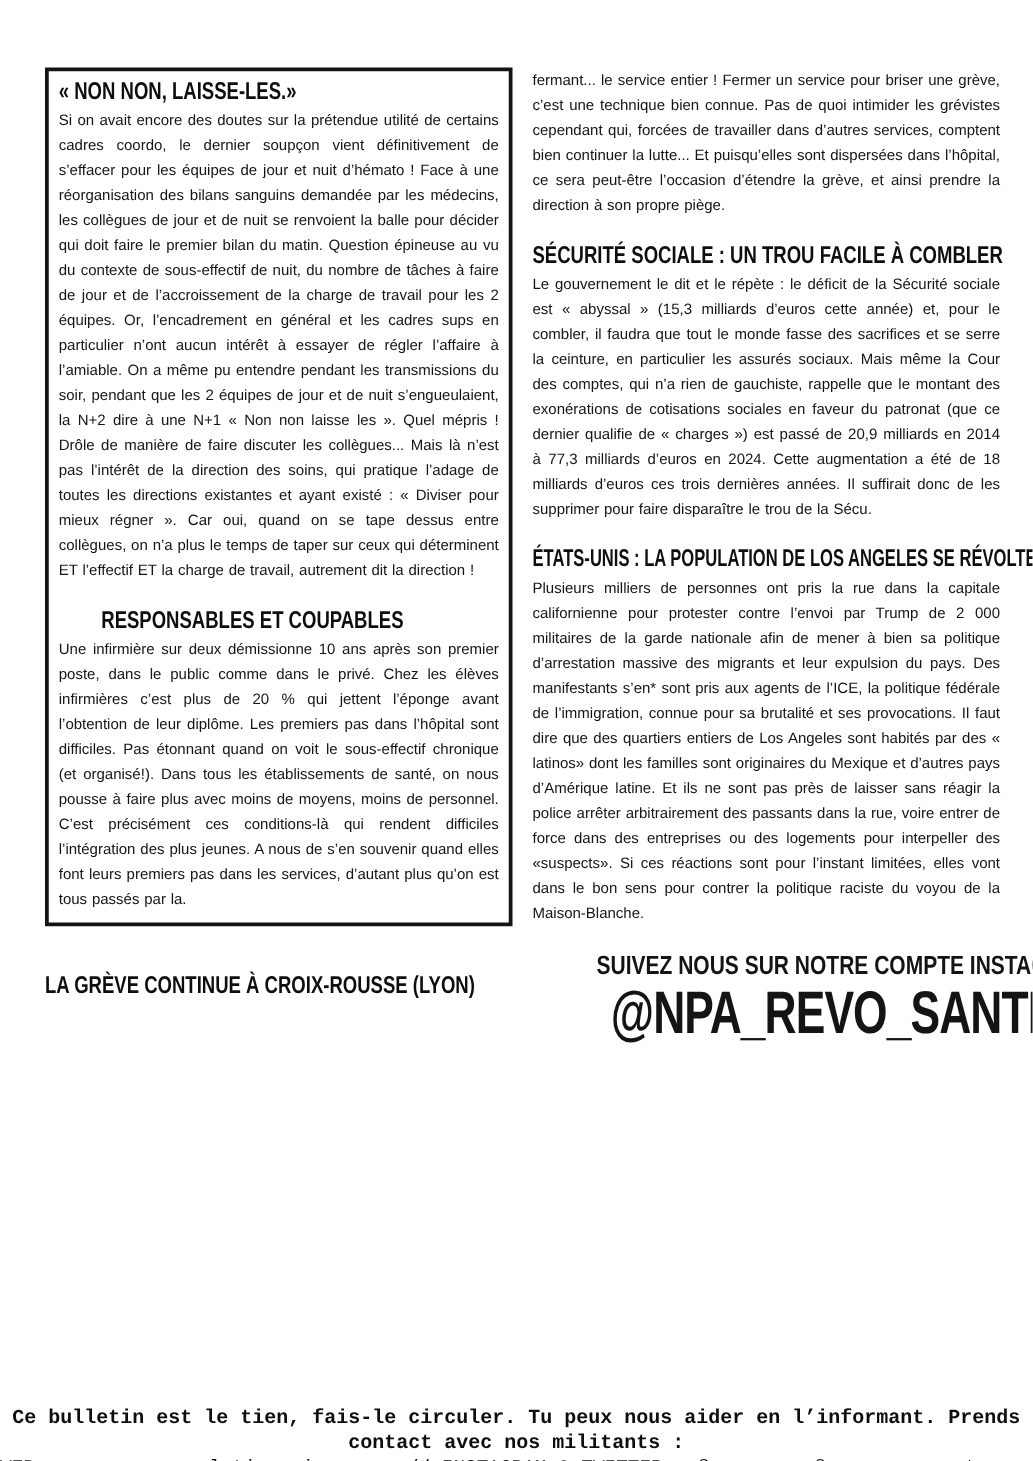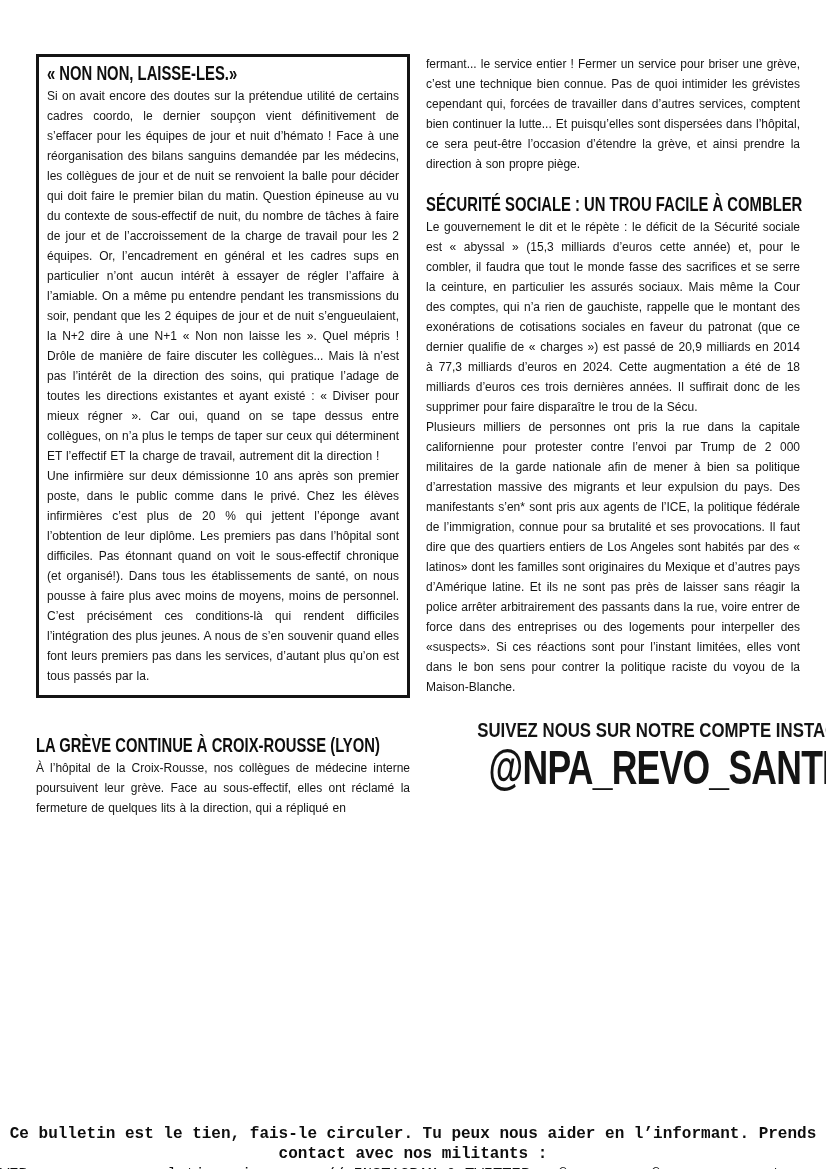--- a/index.html
+++ b/index.html
@@ -110,41 +110,46 @@
   <div class="columns">
 
     <div class="col col-left">
 
       <div class="box">
         <div class="h-row">
           <span class="h-cond">« NON NON, LAISSE-LES.»</span>
         </div>
         <p class="body">Si on avait encore des doutes sur la prétendue utilité de certains cadres coordo, le dernier soupçon vient définitivement de s’effacer pour les équipes de jour et nuit d’hémato ! Face à une réorganisation des bilans sanguins demandée par les médecins, les collègues de jour et de nuit se renvoient la balle pour décider qui doit faire le premier bilan du matin. Question épineuse au vu du contexte de sous-effectif de nuit, du nombre de tâches à faire de jour et de l’accroissement de la charge de travail pour les 2 équipes. Or, l’encadrement en général et les cadres sups en particulier n’ont aucun intérêt à essayer de régler l’affaire à l’amiable. On a même pu entendre pendant les transmissions du soir, pendant que les 2 équipes de jour et de nuit s’engueulaient, la N+2 dire à une N+1 « Non non laisse les ». Quel mépris ! Drôle de manière de faire discuter les collègues... Mais là n’est pas l’intérêt de la direction des soins, qui pratique l’adage de toutes les directions existantes et ayant existé : « Diviser pour mieux régner ». Car oui, quand on se tape dessus entre collègues, on n’a plus le temps de taper sur ceux qui déterminent ET l’effectif ET la charge de travail, autrement dit la direction !</p>
 
+        <div class="h-row mt-sec">
+          <span class="h-cond">RESPONSABLES ET COUPABLES</span>
+        </div>
         <p class="body">Une infirmière sur deux démissionne 10 ans après son premier poste, dans le public comme dans le privé. Chez les élèves infirmières c’est plus de 20 % qui jettent l’éponge avant l’obtention de leur diplôme. Les premiers pas dans l’hôpital sont difficiles. Pas étonnant quand on voit le sous-effectif chronique (et organisé!). Dans tous les établissements de santé, on nous pousse à faire plus avec moins de moyens, moins de personnel. C’est précisément ces conditions-là qui rendent difficiles l’intégration des plus jeunes. A nous de s’en souvenir quand elles font leurs premiers pas dans les services, d’autant plus qu’on est tous passés par la.</p>
       </div>
 
       <div class="greve-block">
         <div class="h-row">
           <span class="h-cond">LA GRÈVE CONTINUE À CROIX-ROUSSE (LYON)</span>
         </div>
-        <p class="body">À l’hôpital de la Croix-Rousse, nos collègues de médecine interne poursuivent leur grève. Face au sous-effectif, elles ont réclamé la fermeture de quelques lits à la direction, qui a répliqué en</p>
       </div>
 
     </div>
 
     <div class="col col-right">
 
       <p class="body">fermant... le service entier ! Fermer un service pour briser une grève, c’est une technique bien connue. Pas de quoi intimider les grévistes cependant qui, forcées de travailler dans d’autres services, comptent bien continuer la lutte... Et puisqu’elles sont dispersées dans l’hôpital, ce sera peut-être l’occasion d’étendre la grève, et ainsi prendre la direction à son propre piège.</p>
 
       <div class="h-row mt-sec">
         <span class="h-cond">SÉCURITÉ SOCIALE : UN TROU FACILE À COMBLER</span>
       </div>
       <p class="body">Le gouvernement le dit et le répète : le déficit de la Sécurité sociale est « abyssal » (15,3 milliards d’euros cette année) et, pour le combler, il faudra que tout le monde fasse des sacrifices et se serre la ceinture, en particulier les assurés sociaux.  Mais même la Cour des comptes, qui n’a rien de gauchiste, rappelle que le montant des exonérations de cotisations sociales en faveur du patronat (que ce dernier qualifie de « charges ») est passé de 20,9 milliards en 2014 à 77,3 milliards d’euros en 2024. Cette augmentation a été de 18 milliards d’euros ces trois dernières années. Il suffirait donc de les supprimer pour faire disparaître le trou de la Sécu.</p>
 
+      <div class="h-row mt-sec">
+        <span class="h-cond tight">ÉTATS-UNIS :  LA POPULATION DE LOS ANGELES SE RÉVOLTE</span>
+      </div>
       <p class="body">Plusieurs milliers de personnes ont pris la rue dans la capitale californienne pour protester contre l’envoi par Trump de 2 000 militaires de la garde nationale afin de mener à bien sa politique d’arrestation massive des migrants et leur expulsion du pays. Des manifestants s’en* sont pris aux agents de l’ICE, la politique fédérale de l’immigration, connue pour sa brutalité et ses provocations. Il faut dire que des quartiers entiers de Los Angeles sont habités par des « latinos» dont les familles sont originaires du Mexique et d’autres pays d’Amérique latine. Et ils ne sont pas près de laisser sans réagir la police arrêter arbitrairement des passants dans la rue, voire entrer de force dans des entreprises ou des logements pour interpeller des «suspects». Si ces réactions sont pour l’instant limitées, elles vont dans le bon sens pour contrer la politique raciste du voyou de la Maison-Blanche.</p>
 
       <div class="cta-wrap">
         <span class="cta-line">SUIVEZ NOUS SUR NOTRE COMPTE INSTAGRAM  !</span><br>
         <span class="handle-line">@NPA_REVO_SANTE</span>
       </div>
 
     </div>
   </div>
 

